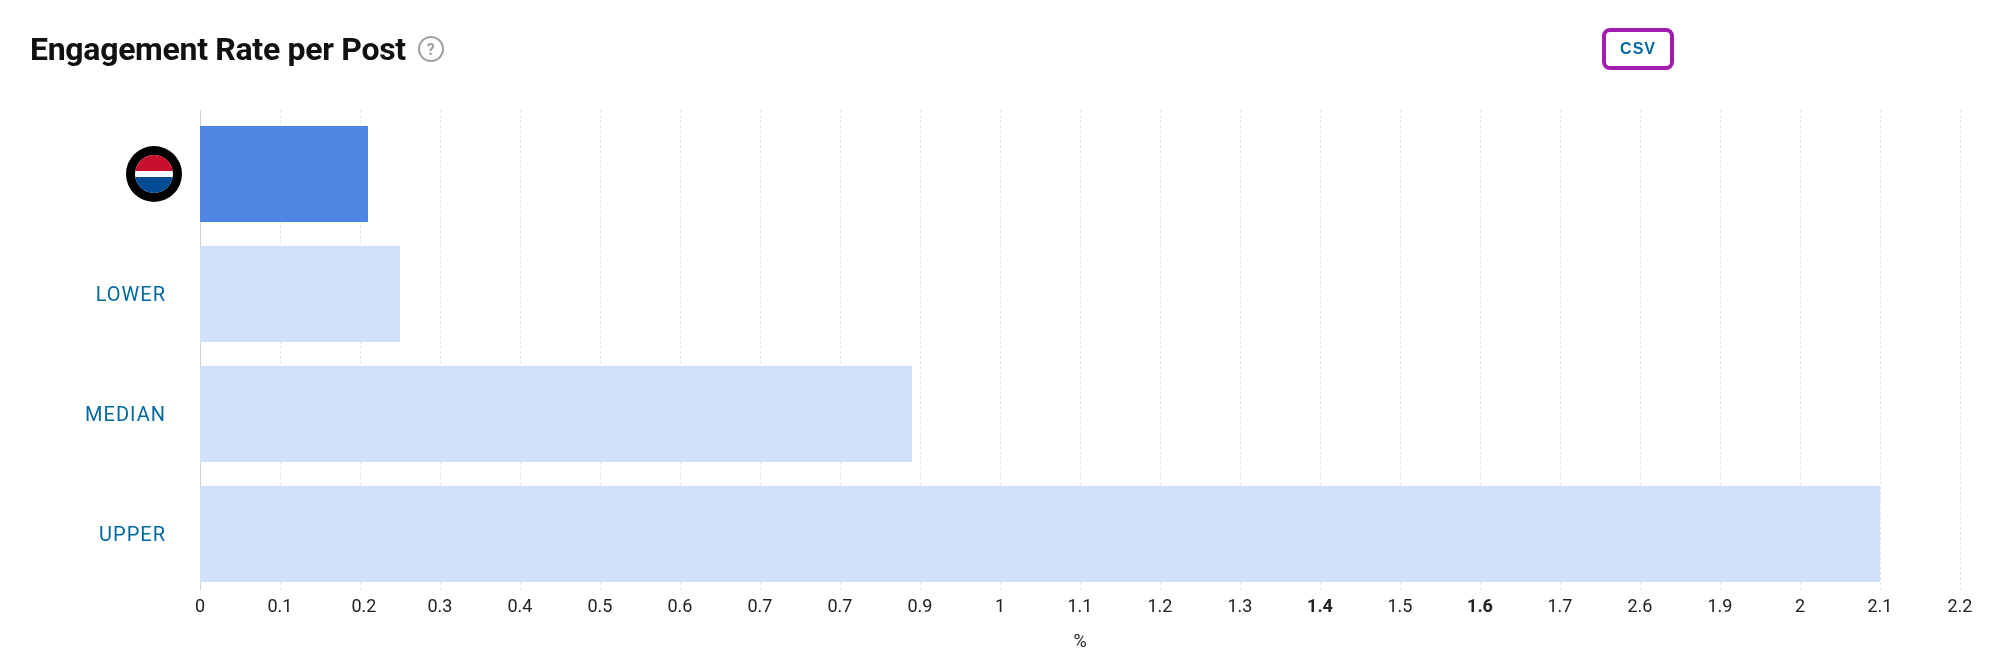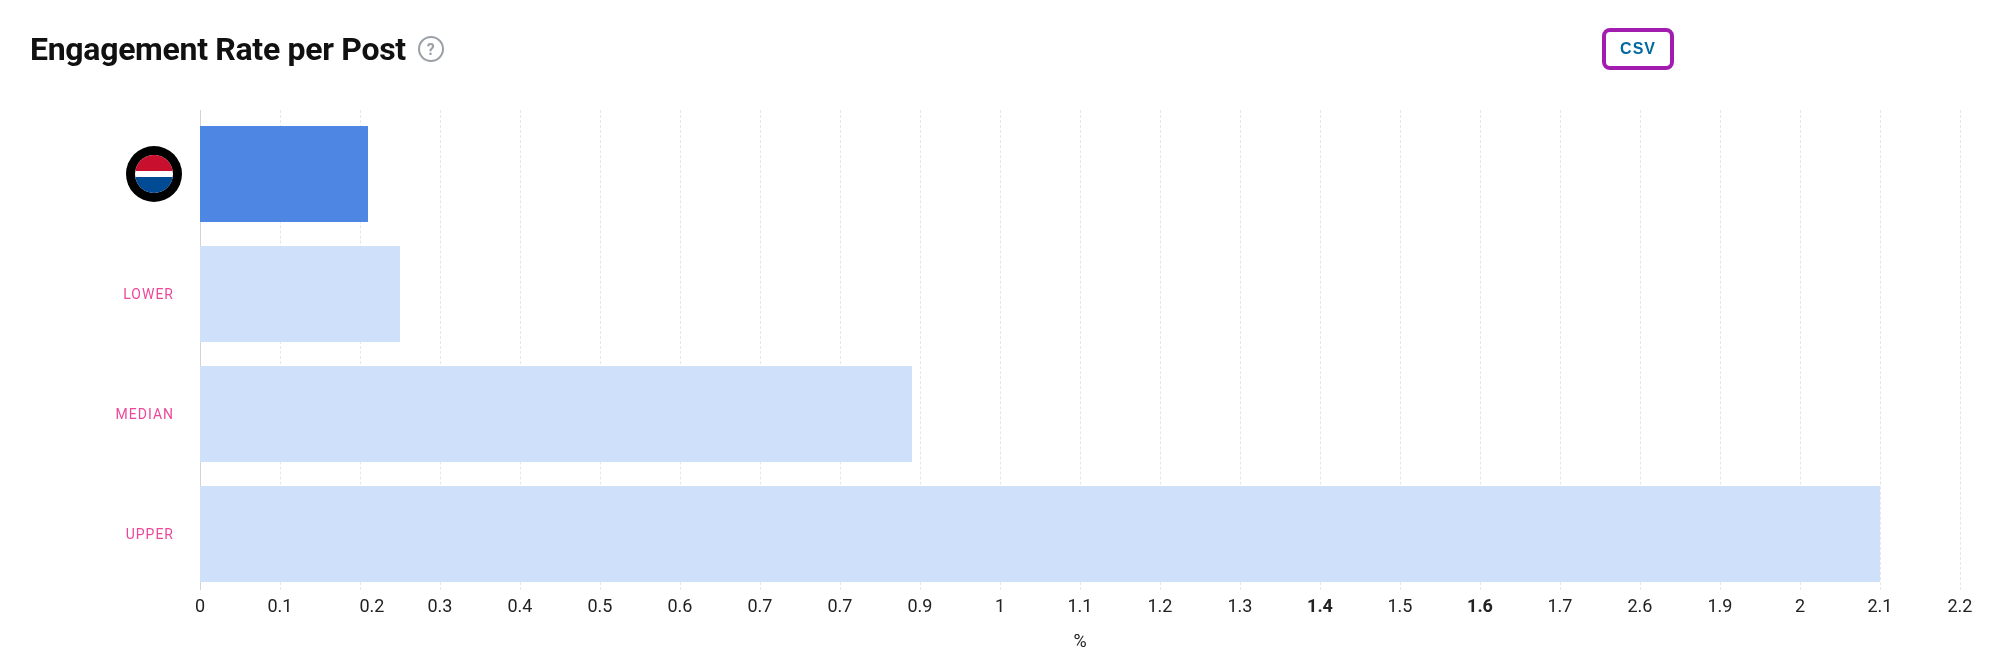--- a/index.html
+++ b/index.html
@@ -13,21 +13,21 @@
 
   .chart-area { position: relative; width: 1940px; height: 540px; }
   
   .plot { position: absolute; left: 170px; top: 20px; width: 1760px; height: 480px; }
   .gridlines { position: absolute; inset: 0; }
   .vgrid { position: absolute; top: 0; bottom: 0; width: 0; border-left: 1px dashed #e3e6ea; }
   .baseline { position: absolute; top: 0; bottom: 0; width: 0; border-left: 1px solid #cfd4da; }
 
   
   .ylabels { position: absolute; left: 0; top: 20px; width: 160px; height: 480px; }
-  .ylabel { position: absolute; right: 16px; transform: translateY(-50%); font-size: 14px; letter-spacing: 1px; color: #ec4899; text-align: right; width: 145px; }
+  .ylabel { position: absolute; right: 24px; transform: translateY(-50%); font-size: 20px; letter-spacing: 1px; color: #0369a1; text-align: right; width: 145px; }
 
   
   .logo-badge { position: absolute; right: 8px; transform: translateY(-50%); width: 56px; height: 56px; border-radius: 50%; background: #000; display: flex; align-items: center; justify-content: center; }
   .logo-inner { width: 38px; height: 38px; border-radius: 50%; background: #fff; position: relative; overflow: hidden; }
   .logo-inner::before { content: ""; position: absolute; left: 0; right: 0; top: 0; height: 16px; background: #c8102e; border-radius: 19px 19px 0 0; }
   .logo-inner::after { content: ""; position: absolute; left: 0; right: 0; bottom: 0; height: 16px; background: #004b93; border-radius: 0 0 19px 19px; }
 
   .bars { position: absolute; inset: 0; }
   .bar { position: absolute; height: 96px; left: 0; }
   .bar.brand { background: #4e86e4; }
@@ -92,21 +92,21 @@
         <div class="bar brand" id="bar-0" style="top: 16px; width: 168px; background: rgb(78, 134, 228);" title="Brand (Pepsi): 0.21%"></div>
         <div class="bar comp" id="bar-1" style="top: 136px; width: 200px; background: rgb(207, 224, 250);" title="LOWER: 0.25%"></div>
         <div class="bar comp" id="bar-2" style="top: 256px; width: 712px; background: rgb(207, 224, 250);" title="MEDIAN: 0.89%"></div>
         <div class="bar comp" id="bar-3" style="top: 376px; width: 1680px; background: rgb(207, 224, 250);" title="UPPER: 2.1%"></div>
       </div>
     </div>
 
     <div class="xticks" id="xticks">
         <div class="xtick" style="left: 0px;">0</div>
         <div class="xtick" style="left: 80px;">0.1</div>
-        <div class="xtick" style="left: 172px;">0.2</div>
+        <div class="xtick" style="left: 164px;">0.2</div>
         <div class="xtick" style="left: 240px;">0.3</div>
         <div class="xtick" style="left: 320px;">0.4</div>
         <div class="xtick" style="left: 400px;">0.5</div>
         <div class="xtick" style="left: 480px;">0.6</div>
         <div class="xtick" style="left: 560px;">0.7</div>
         <div class="xtick" style="left: 640px;">0.7</div>
         <div class="xtick" style="left: 720px;">0.9</div>
         <div class="xtick" style="left: 800px;">1</div>
         <div class="xtick" style="left: 880px;">1.1</div>
         <div class="xtick" style="left: 960px;">1.2</div>

